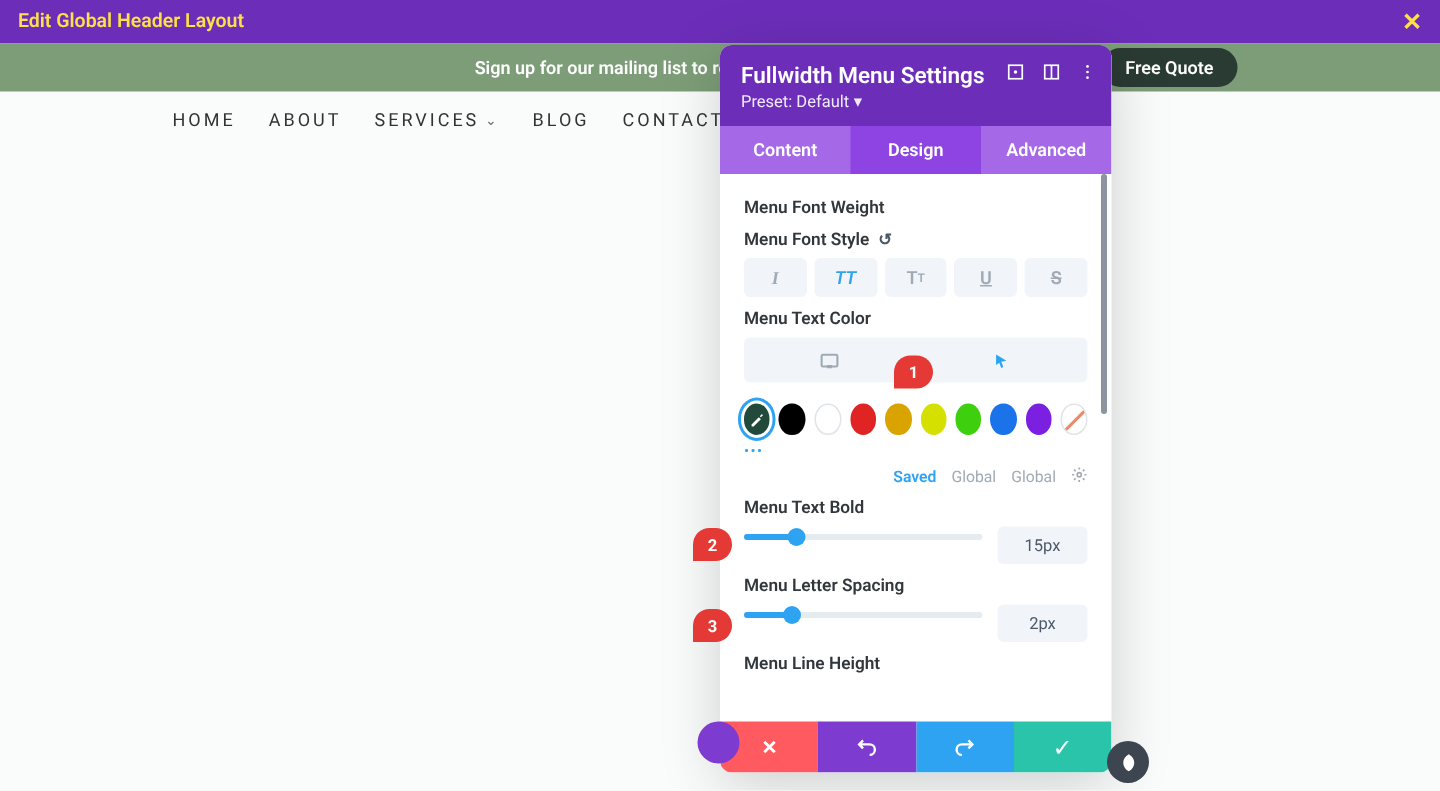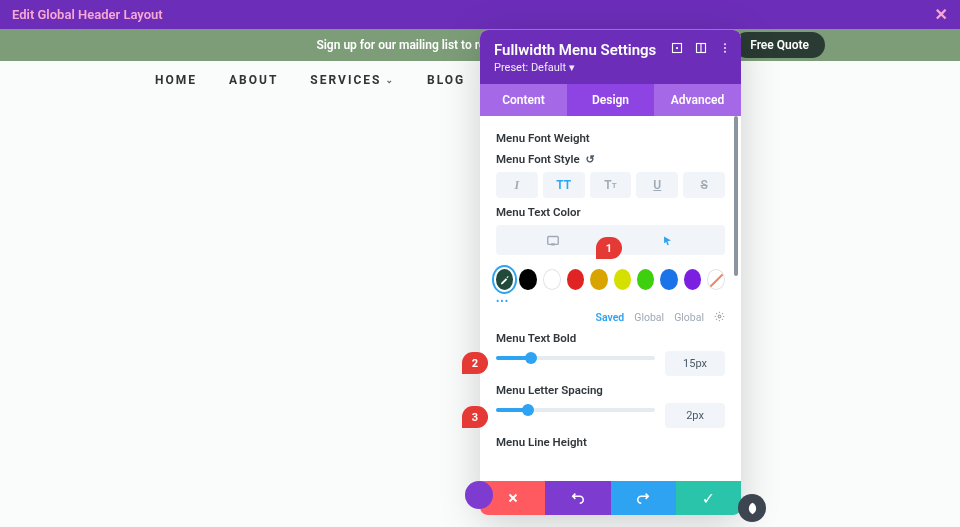--- a/index.html
+++ b/index.html
@@ -1,24 +1,24 @@
 <!DOCTYPE html>
 <html><head>
 <meta charset="utf-8">
 <style>
   * { box-sizing: border-box; margin: 0; padding: 0; font-family: -apple-system, BlinkMacSystemFont, "Segoe UI", Roboto, Helvetica, Arial, sans-serif; }
   body { width: 960px; height: 527px; background: #fafcfc; overflow: hidden; position: relative; }
 
-  .edit-bar { background: #6c2eb9; color: #f9a8d4; display: flex; align-items: center; justify-content: space-between; padding: 5px 12px; font-size: 13px; font-weight: 600; }
+  .edit-bar { background: #6c2eb9; color: #fde047; display: flex; align-items: center; justify-content: space-between; padding: 5px 12px; font-size: 13px; font-weight: 600; }
   .edit-bar .close { font-size: 16px; cursor: pointer; }
 
   .promo-bar { background: #7d9d78; color: #fff; text-align: center; font-size: 12px; font-weight: 600; padding: 9px 0; position: relative; }
   .quote-btn { position: absolute; right: 135px; top: 3px; background: #2a3b33; color: #fff; border-radius: 18px; padding: 6px 16px; font-size: 12px; font-weight: 600; cursor: pointer; }
 
-  .site-nav { display: flex; gap: 32px; padding: 12px 0 0 115px; font-size: 12px; font-weight: 700; letter-spacing: 2px; color: #333; margin-left: 40px; }
+  .site-nav { display: flex; gap: 22px; padding: 12px 0 0 115px; font-size: 12px; font-weight: 400; letter-spacing: 2px; color: #333; }
   .site-nav span { cursor: pointer; display: inline-flex; align-items: center; gap: 4px; }
   .chev-dn { font-size: 9px; color: #666; }
 
   
   .panel { position: absolute; top: 30px; left: 480px; width: 261px; background: #fff; border-radius: 8px; box-shadow: 0 8px 40px rgba(0,0,0,0.18); overflow: hidden; font-size: 12px; color: #4c5866; }
   .panel-head { background: #6c2eb9; color: #fff; padding: 11px 14px 10px; position: relative; }
   .panel-head h3 { font-size: 15px; font-weight: 600; }
   .panel-head .preset { font-size: 11px; margin-top: 2px; opacity: .9; display:inline-flex; align-items:center; gap:3px;}
   .panel-head .head-icons { position: absolute; right: 10px; top: 12px; display: flex; gap: 12px; font-size: 12px; }
   .panel-head .head-icons span { cursor: pointer; }
@@ -30,21 +30,21 @@
 
   .panel-body { padding: 8px 16px 0 16px; height: 365px; overflow-y:auto; position:relative;}
   .group-label { font-size: 11.5px; font-weight: 600; color: #32373c; margin: 7px 0 6px; display:flex; align-items:center; gap:6px;}
   .reset-ico { font-size: 11px; color:#4c5866; cursor:pointer;}
 
   .select { background: #f1f5f9; border-radius: 4px; padding: 9px 10px; font-size: 12px; color: #4c5866; display: flex; justify-content: space-between; align-items:center; cursor:pointer;}
   .select .caret { font-size: 9px; color:#8a95a3;}
 
   .style-btns { display: flex; gap: 5px; margin-top:2px;}
   .style-btns div { flex: 1; background: #f1f5f9; border-radius: 4px; height: 26px; display: flex; align-items: center; justify-content: center; font-size: 12px; color: #a0aab5; font-weight:600; cursor:pointer;}
-  .style-btns div.active { color: #2ea3f2; }
+  .style-btns div.active { color: #2ea3f2; font-style: italic; }
   .stb-i { font-style: italic; font-family: Georgia, serif;}
   .stb-u { text-decoration: underline;}
   .stb-s { text-decoration: line-through;}
 
   .color-tabs { display: flex; background: #f1f5f9; border-radius: 4px; margin-top:2px; height:30px; }
   .color-tabs div { flex:1; display:flex; align-items:center; justify-content:center; cursor:pointer; position:relative;}
   .ct-ico { width:14px; height:14px; stroke:#a0aab5; fill:none; stroke-width:1.6;}
   .cursor-ico { width:11px; height:11px; fill:#2ea3f2; }
 
   .swatches { display:flex; gap:6px; margin-top:14px; align-items:center;}

